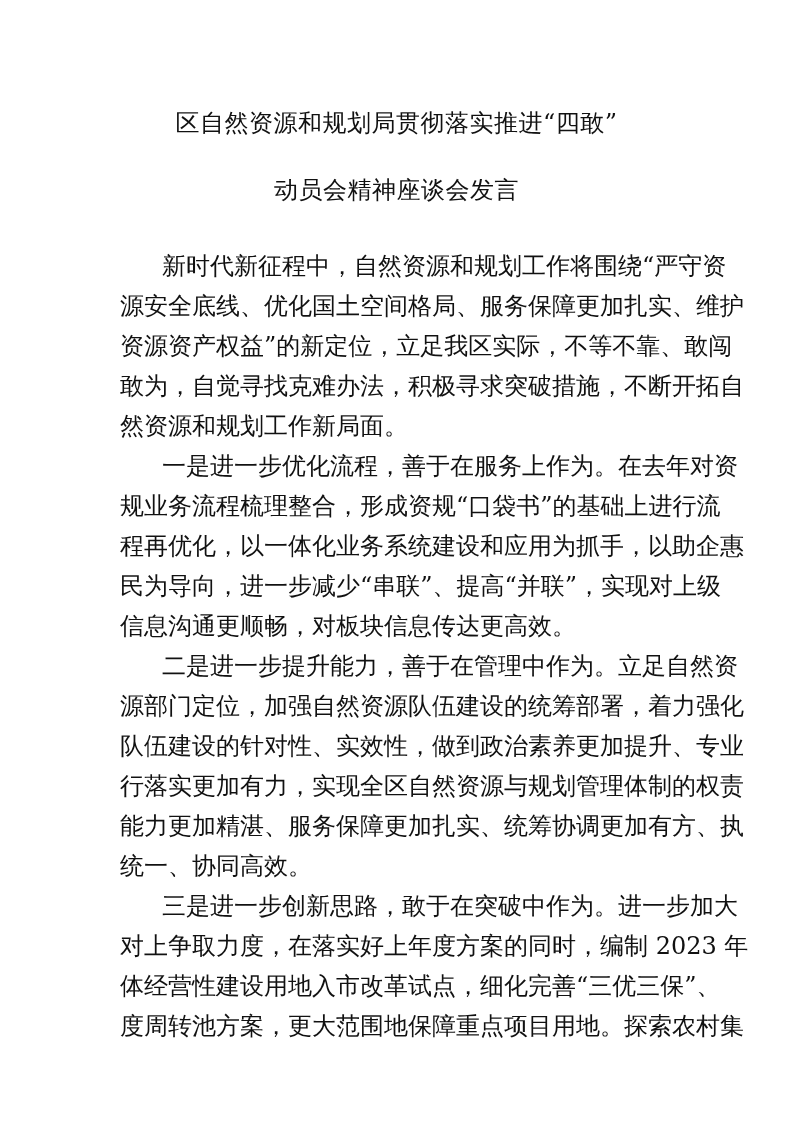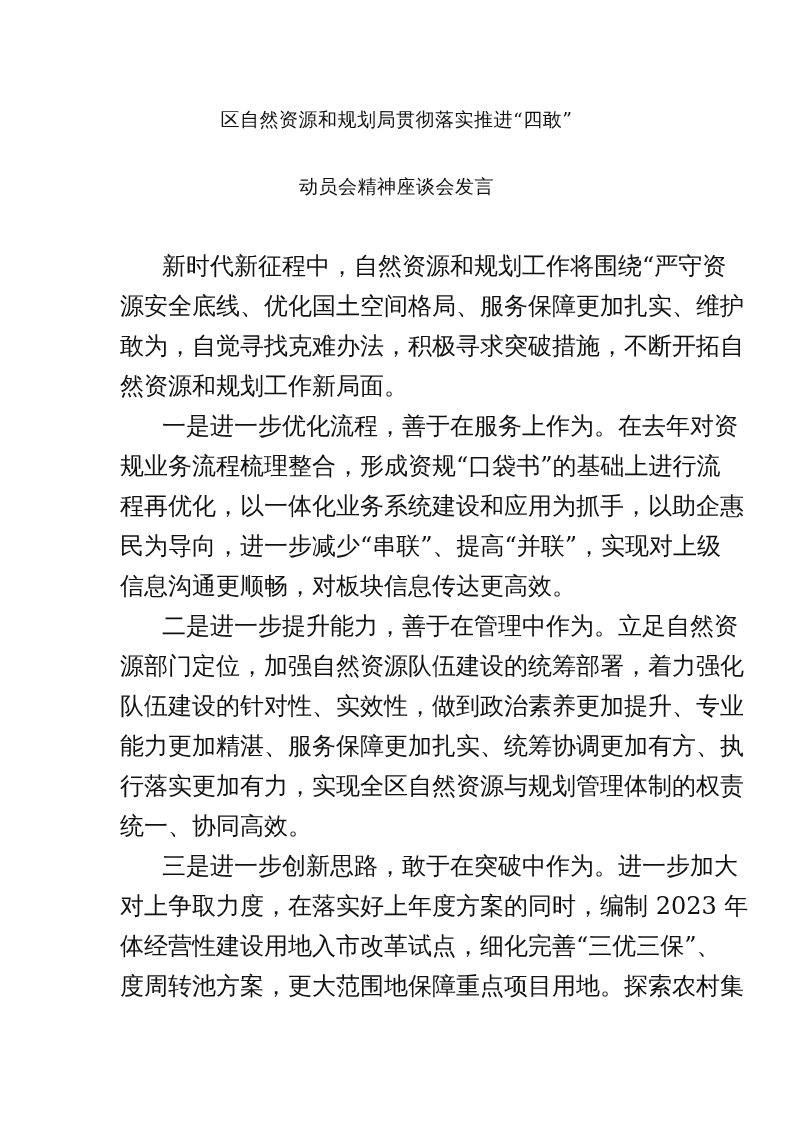--- a/index.html
+++ b/index.html
@@ -1,51 +1,52 @@
 <!DOCTYPE html>
 <html><head>
   <meta charset="utf-8">
   <style>
     html, body { margin: 0; padding: 0; background: #ffffff; }
     body { width: 793px; height: 1122px; position: relative; overflow: hidden;
            font-family: "DejaVu Serif", "Liberation Serif", serif; color: #111; }
     .title { position: absolute; left: 0; width: 793px; text-align: center;
-             font-size: 19px; letter-spacing: 0.5px; }
+             font-size: 24px; letter-spacing: 0.5px; }
     .t1 { top: 107px; }
     .t2 { top: 166px; margin-top: 8px; }
     .body { position: absolute; left: 120px; width: 555px; top: 250px; }
     .line { height: 40px; line-height: 32px; font-size: 24px; white-space: nowrap;
             text-align: justify; text-align-last: justify; letter-spacing: 0; }
     .line.last { text-align-last: left; }
     .indent { padding-left: 42px; }
   </style>
 </head>
 <body>
 
 <div>
   <div class="title t1">区自然资源和规划局贯彻落实推进“四敢”</div>
   <div class="title t2">动员会精神座谈会发言</div>
 
   <div class="body">
     <div class="line indent">新时代新征程中，自然资源和规划工作将围绕“严守资</div>
     <div class="line">源安全底线、优化国土空间格局、服务保障更加扎实、维护</div>
+    <div class="line">资源资产权益”的新定位，立足我区实际，不等不靠、敢闯</div>
     <div class="line">敢为，自觉寻找克难办法，积极寻求突破措施，不断开拓自</div>
     <div class="line last">然资源和规划工作新局面。</div>
 
     <div class="line indent">一是进一步优化流程，善于在服务上作为。在去年对资</div>
     <div class="line">规业务流程梳理整合，形成资规“口袋书”的基础上进行流</div>
     <div class="line">程再优化，以一体化业务系统建设和应用为抓手，以助企惠</div>
     <div class="line">民为导向，进一步减少“串联”、提高“并联”，实现对上级</div>
     <div class="line last">信息沟通更顺畅，对板块信息传达更高效。</div>
 
     <div class="line indent">二是进一步提升能力，善于在管理中作为。立足自然资</div>
     <div class="line">源部门定位，加强自然资源队伍建设的统筹部署，着力强化</div>
     <div class="line">队伍建设的针对性、实效性，做到政治素养更加提升、专业</div>
+    <div class="line">行落实更加有力，实现全区自然资源与规划管理体制的权责</div>
     <div class="line">能力更加精湛、服务保障更加扎实、统筹协调更加有方、执</div>
-    <div class="line">行落实更加有力，实现全区自然资源与规划管理体制的权责</div>
     <div class="line last">统一、协同高效。</div>
 
     <div class="line indent">三是进一步创新思路，敢于在突破中作为。进一步加大</div>
     <div class="line">对上争取力度，在落实好上年度方案的同时，编制 2023 年</div>
     <div class="line">体经营性建设用地入市改革试点，细化完善“三优三保”、</div>
     <div class="line">度周转池方案，更大范围地保障重点项目用地。探索农村集</div>
   </div>
 </div>
 
 </body></html>

